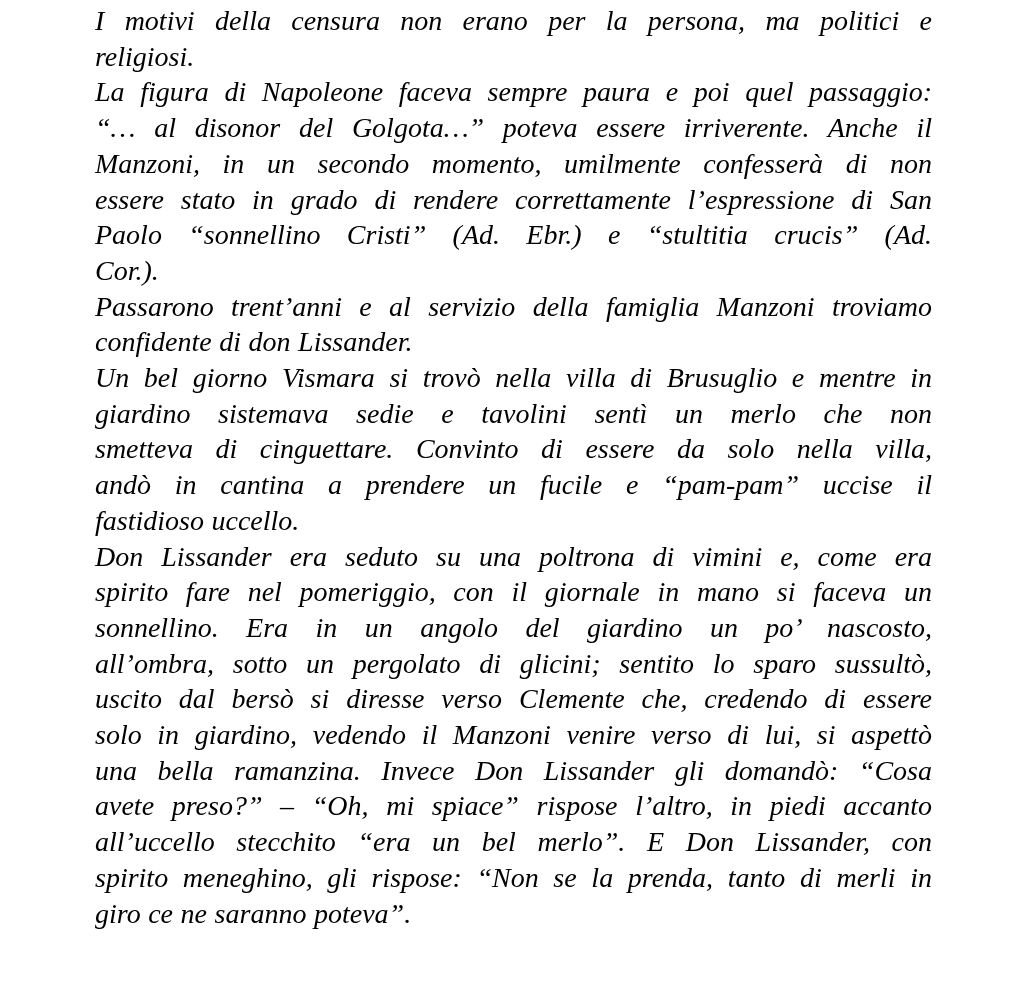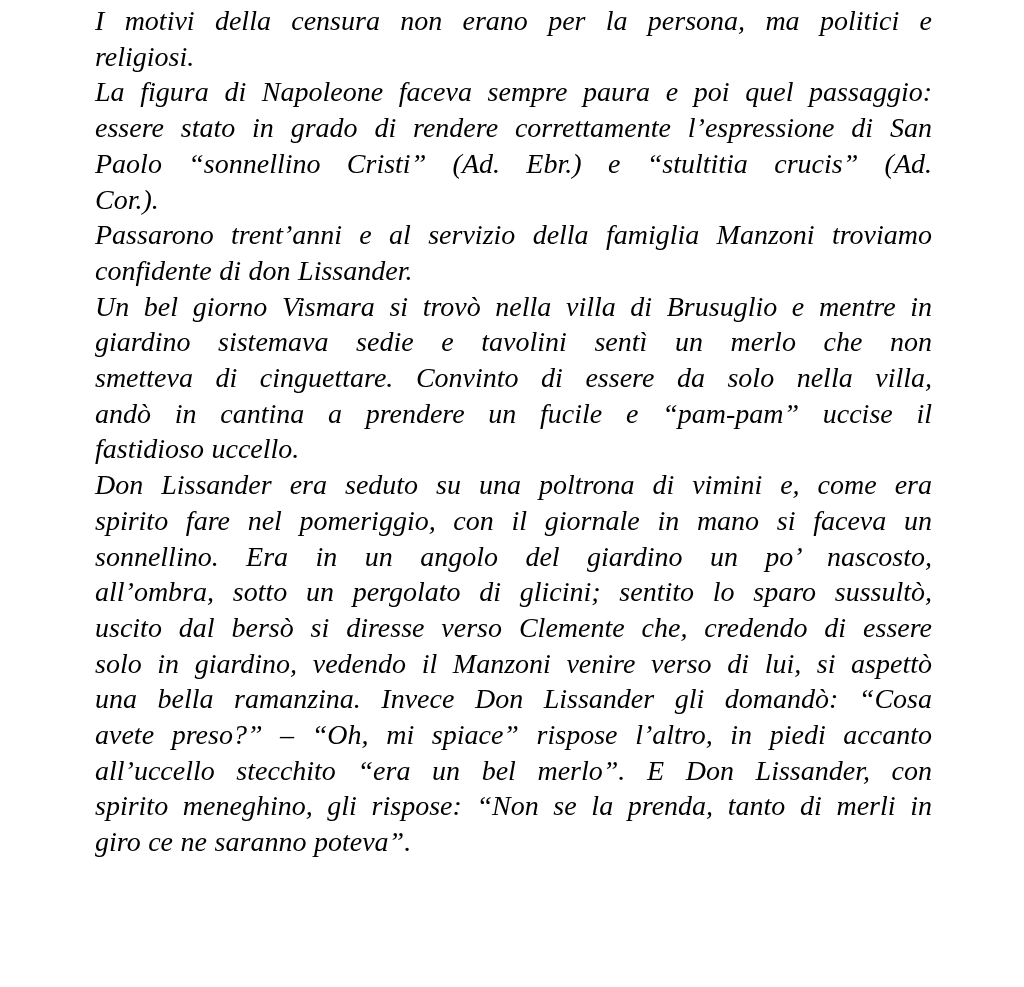--- a/index.html
+++ b/index.html
@@ -45,20 +45,22 @@
 <div class="page">
   <div class="text-block">
 
     <div class="para">
       <div class="line">I motivi della censura non erano per la persona, ma politici e</div>
       <div class="line last">religiosi.</div>
     </div>
 
     <div class="para">
       <div class="line">La figura di Napoleone faceva sempre paura e poi quel passaggio:</div>
+      <div class="line">“… al disonor del Golgota…” poteva essere irriverente. Anche il</div>
+      <div class="line">Manzoni, in un secondo momento, umilmente confesserà di non</div>
       <div class="line">essere stato in grado di rendere correttamente l’espressione di San</div>
       <div class="line">Paolo “sonnellino Cristi” (Ad. Ebr.) e “stultitia crucis” (Ad.</div>
       <div class="line last">Cor.).</div>
     </div>
 
     <div class="para">
       <div class="line">Passarono trent’anni e al servizio della famiglia Manzoni troviamo</div>
       <div class="line last">confidente di don Lissander.</div>
     </div>
 

